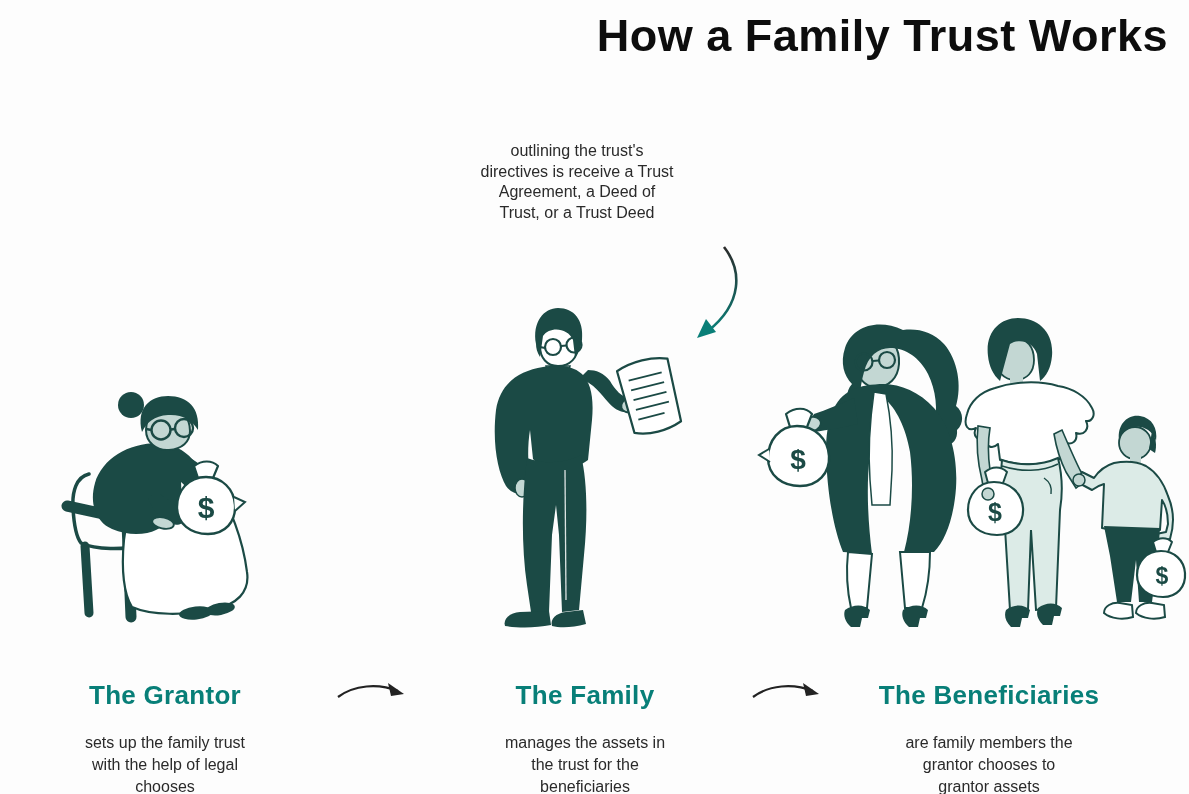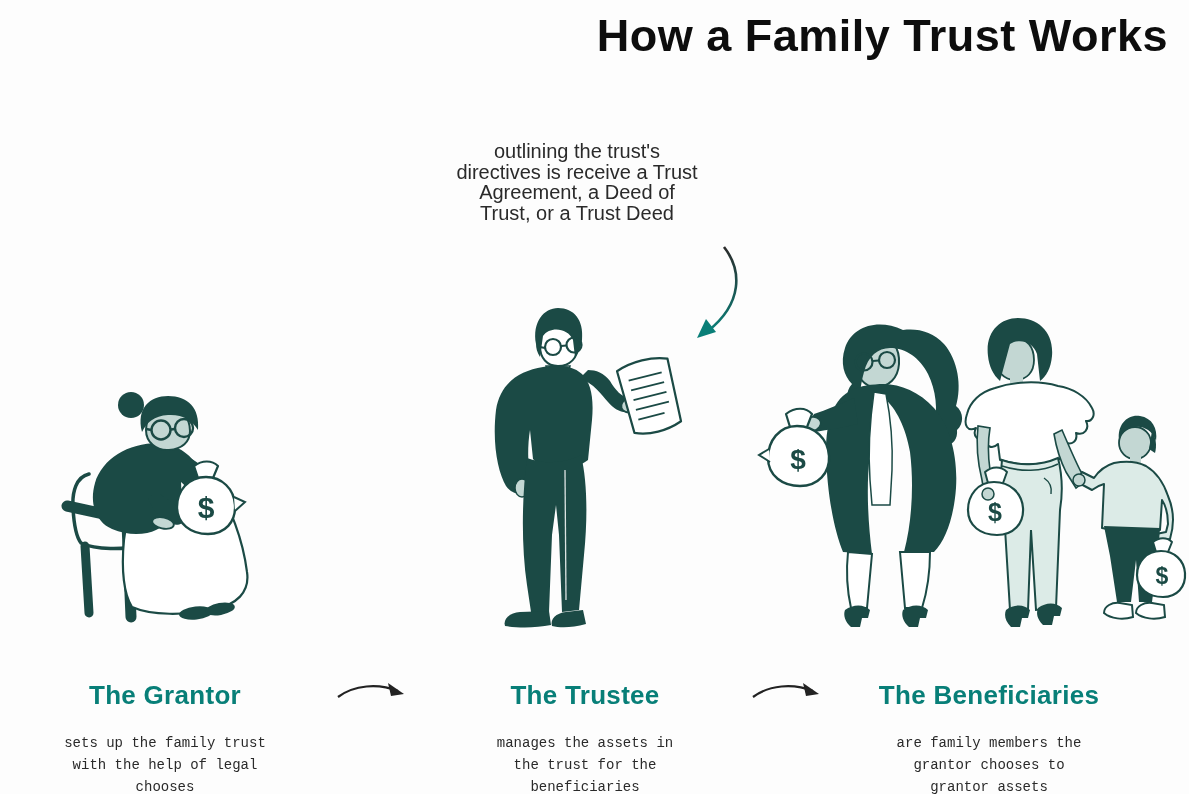--- a/index.html
+++ b/index.html
@@ -27,29 +27,29 @@
     color:var(--title);
   }
   .note-block{
     position:absolute;left:400px;top:141px;width:354px;
     text-align:center;
   }
   .note-block .heading{
     font-size:25px;font-weight:bold;color:var(--teal);
     letter-spacing:.3px;margin-bottom:6px;
   }
-  .note-block .body-line{display:block;font-size:20px;line-height:20.5px;color:var(--ink);}
+  .note-block .body-line{display:block;font-size:16px;line-height:20.5px;color:var(--ink);}
   .role-block{
     position:absolute;top:680px;width:300px;text-align:center;
   }
   .role-block .heading{
     font-size:26px;font-weight:bold;color:var(--teal);
     letter-spacing:.3px;margin-bottom:21px;
   }
-  .role-block .body-line{display:block;font-size:14px;line-height:22px;color:var(--ink);font-family:Liberation Mono, monospace;}
+  .role-block .body-line{display:block;font-size:16px;line-height:22px;color:var(--ink);}
   .role-grantor{left:15px;}
   .role-trustee{left:435px;}
   .role-beneficiaries{left:839px;}
   svg.scene{position:absolute;left:0;top:0;}
   svg text.dollar{font-family:"Liberation Sans",sans-serif;font-weight:bold;fill:var(--dark);}
 </style>
 </head>
 <body>
 
 <div class="canvas">
@@ -243,21 +243,21 @@
   </div>
 
   <div class="role-block role-grantor">
     <div class="heading">The Grantor</div>
     <span class="body-line">sets up the family trust</span>
     <span class="body-line">with the help of legal</span>
     <span class="body-line">chooses</span>
   </div>
 
   <div class="role-block role-trustee">
-    <div class="heading">The Trustee</div>
+    <div class="heading">The Family</div>
     <span class="body-line">manages the assets in</span>
     <span class="body-line">the trust for the</span>
     <span class="body-line">beneficiaries</span>
   </div>
 
   <div class="role-block role-beneficiaries">
     <div class="heading">The Beneficiaries</div>
     <span class="body-line">are family members the</span>
     <span class="body-line">grantor chooses to</span>
     <span class="body-line">grantor assets</span>

